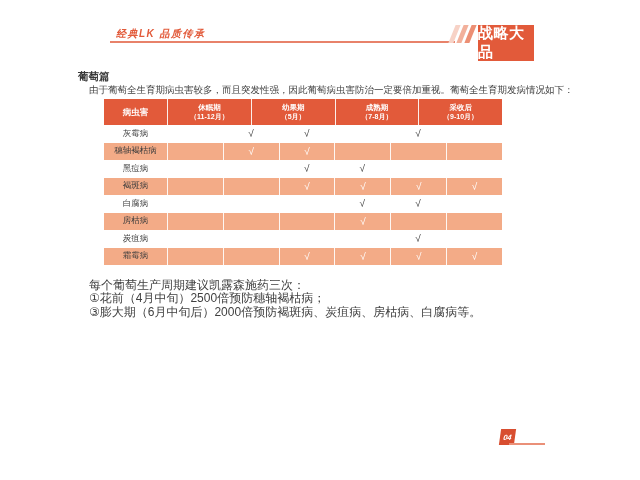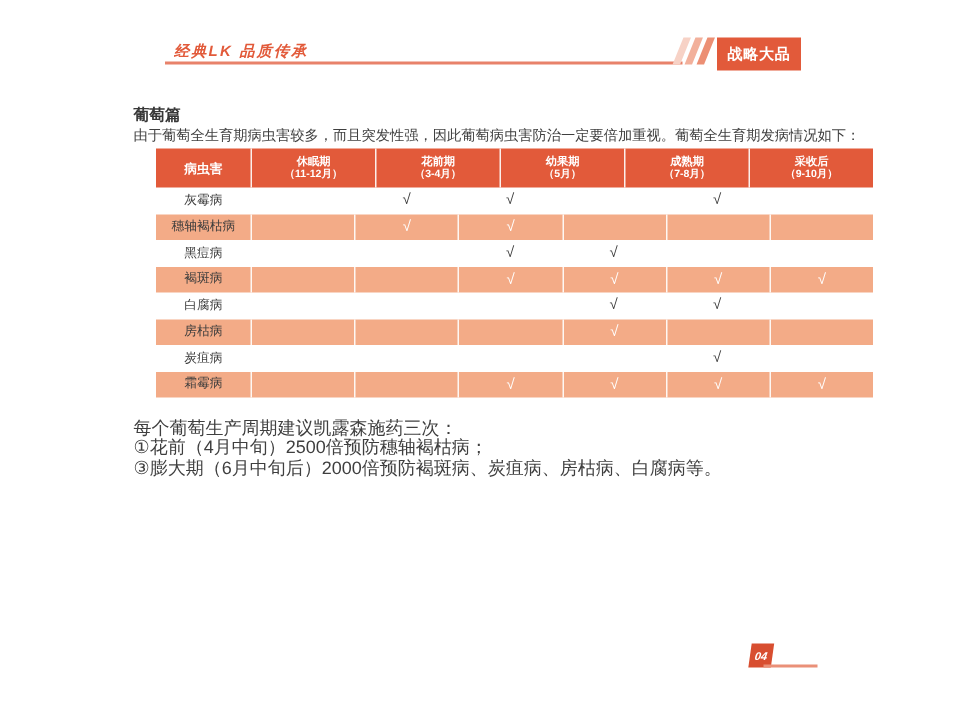--- a/index.html
+++ b/index.html
@@ -14,32 +14,32 @@
     position:absolute;left:116px;top:27px;font-size:10px;font-weight:bold;font-style:italic;
     color:#E25A3A;letter-spacing:1.5px;
   }
   .hdr-line{position:absolute;left:110px;top:41px;width:345px;height:1.5px;background:#E8826A;}
   .hdr-stripes{position:absolute;left:452px;top:25px;width:26px;height:18px;}
   .stripe{position:absolute;top:0;width:5px;height:18px;transform:skewX(-22deg);}
   .stripe.s1{left:0;background:#F7D2C6;}
   .stripe.s2{left:8px;background:#F2B09B;}
   .stripe.s3{left:16px;background:#EC8F74;}
   .hdr-badge{
-    position:absolute;left:478px;top:25px;width:56px;height:22px;background:#E25A3A;
-    color:#ffffff;font-size:10px;font-weight:bold;display:flex;align-items:center;justify-content:center;
+    position:absolute;left:478px;top:25px;width:56px;height:36px;background:#E25A3A;
+    color:#ffffff;font-size:15px;font-weight:bold;display:flex;align-items:center;justify-content:center;
     letter-spacing:0.5px;
   }
 
   
-  .title{position:absolute;left:89px;top:70px;font-size:10.5px;font-weight:bold;color:#383838;}
+  .title{position:absolute;left:78px;top:70px;font-size:10.5px;font-weight:bold;color:#383838;}
   .intro{position:absolute;left:89px;top:84px;font-size:9.5px;color:#3f3f3f;white-space:nowrap;}
 
   
   .dtable{position:absolute;left:104px;top:99px;width:398px;}
-  .trow{display:flex;height:17.5px;width:478px;}
+  .trow{display:flex;height:17.5px;width:398px;}
   .trow.head{height:26px;background:#E25A3A;color:#ffffff;}
   .trow.alt{background:#F3AB87;}
   .tcell{
     flex:1 1 0;display:flex;flex-direction:column;align-items:center;justify-content:center;
     box-sizing:border-box;border-right:1px solid rgba(255,255,255,0.9);
   }
   .tcell:last-child{border-right:none;}
   .trow:not(.head):not(.alt) .tcell{border-right:1px solid transparent;}
   .tcell.first{flex:0 0 64px;}
   .head .tcell{font-size:7.5px;font-weight:bold;line-height:9px;text-align:center;}
@@ -76,24 +76,20 @@
 
   <div class="title">葡萄篇</div>
   <div class="intro">由于葡萄全生育期病虫害较多，而且突发性强，因此葡萄病虫害防治一定要倍加重视。葡萄全生育期发病情况如下：</div>
 
   <div class="dtable" id="disease-table">
       <div class="trow head">
         <div class="tcell first">病虫害</div>
         <div class="tcell">
           <div class="nm">休眠期</div>
           <div class="mo">（11-12月）</div>
-        </div>
-        <div class="tcell">
-          <div class="nm">花前期</div>
-          <div class="mo">（3-4月）</div>
         </div>
         <div class="tcell">
           <div class="nm">幼果期</div>
           <div class="mo">（5月）</div>
         </div>
         <div class="tcell">
           <div class="nm">成熟期</div>
           <div class="mo">（7-8月）</div>
         </div>
         <div class="tcell">

